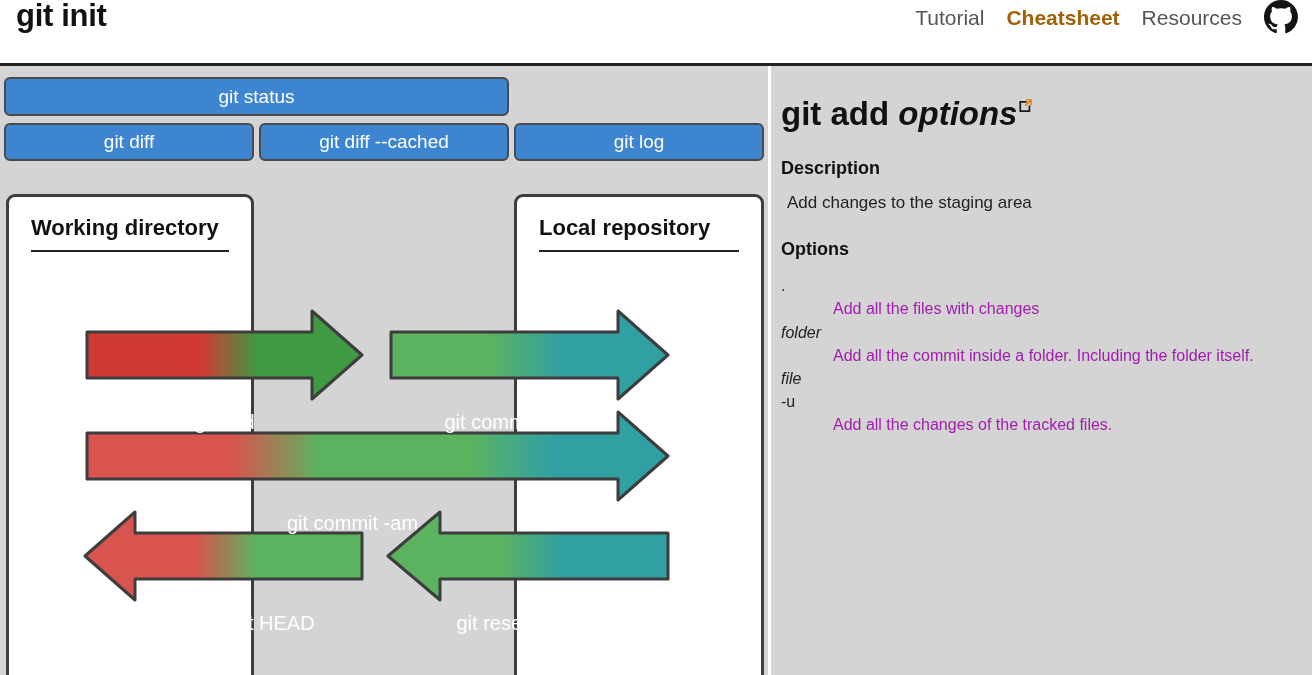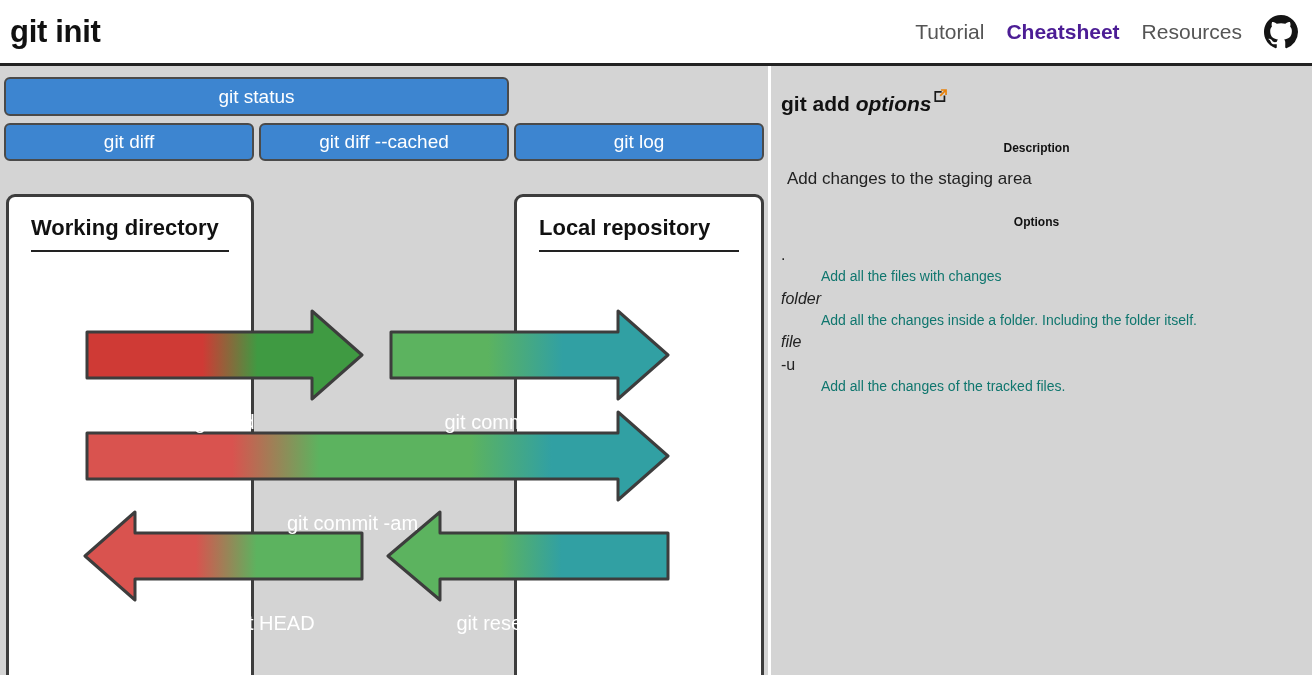--- a/index.html
+++ b/index.html
@@ -12,35 +12,35 @@
     font-family: "Liberation Sans", sans-serif;
     color: #1a1a1a;
   }
 
   
   #header {
     position: absolute; left: 0; top: 0;
     width: 1312px; height: 66px;
     background: #ffffff;
     border-bottom: 3px solid #222222;
-    display: flex; align-items: center;
+    display: flex; align-items: flex-start;
     justify-content: space-between;
-    padding: 0 14px 0 10px;
+    padding: 0 14px 0 16px;
     gap: 16px;
   }
   #site-title {
     font-size: 31px; font-weight: 700; color: #111111;
     letter-spacing: -0.3px; line-height: 1;
   }
   #nav { display: flex; align-items: center; gap: 22px; }
   .nav-link {
     font-size: 21px; color: #555555; text-decoration: none;
     cursor: pointer; line-height: 1;
   }
-  .nav-link.active { color: #4c1d95; font-weight: 700; }
+  .nav-link.active { color: #a16207; font-weight: 700; }
   #github-link { display: flex; align-items: center; cursor: pointer; }
 
   
   #content {
     position: absolute; left: 0; top: 66px;
     width: 1312px; height: 609px;
   }
 
   
   #diagram {
@@ -92,34 +92,33 @@
   }
 
   
   #detail {
     position: absolute; left: 771px; top: 0;
     width: 541px; height: 609px;
     padding: 18px 20px 0 10px;
     background: #d4d4d4;
   }
   #detail-title {
-    font-size: 21px; font-weight: 700; color: #111111;
+    font-size: 33px; font-weight: 700; color: #111111;
     margin: 0 0 26px 0; line-height: 1.1;
   }
   #detail-title .opt { font-style: italic; font-weight: 700; }
   .ext-icon { display: inline-block; vertical-align: super; margin-left: 1px; }
   .sec-head {
-    font-size: 12px; font-weight: 700; color: #111111;
+    font-size: 18px; font-weight: 700; color: #111111;
     margin: 0 0 14px 0;
-    text-align: center;
   }
   .desc-text { font-size: 17px; color: #222222; margin: 0 0 26px 6px; }
   .opt-term { font-size: 16px; font-style: italic; color: #222222; line-height: 1.45; }
   .opt-term.plain { font-style: normal; }
-  .opt-desc { font-size: 14px; color: #0f766e; margin-left: 40px; line-height: 1.45; }
+  .opt-desc { font-size: 16px; color: #a21caf; margin-left: 52px; line-height: 1.45; }
 </style>
 </head>
 <body>
 
 <div id="header">
   <div id="site-title">git init</div>
   <div id="nav">
     <span class="nav-link">Tutorial</span>
     <span class="nav-link active">Cheatsheet</span>
     <span class="nav-link">Resources</span>
@@ -223,19 +222,19 @@
 
     <h3 class="sec-head">Description</h3>
     <p class="desc-text">Add changes to the staging area</p>
 
     <h3 class="sec-head">Options</h3>
 
     <div>
       <div class="opt-term plain">.</div>
       <div class="opt-desc">Add all the files with changes</div>
       <div class="opt-term">folder</div>
-      <div class="opt-desc">Add all the changes inside a folder. Including the folder itself.</div>
+      <div class="opt-desc">Add all the commit inside a folder. Including the folder itself.</div>
       <div class="opt-term">file</div>
       <div class="opt-term plain">-u</div>
       <div class="opt-desc">Add all the changes of the tracked files.</div>
     </div>
   </div>
 </div>
 
 </body></html>

